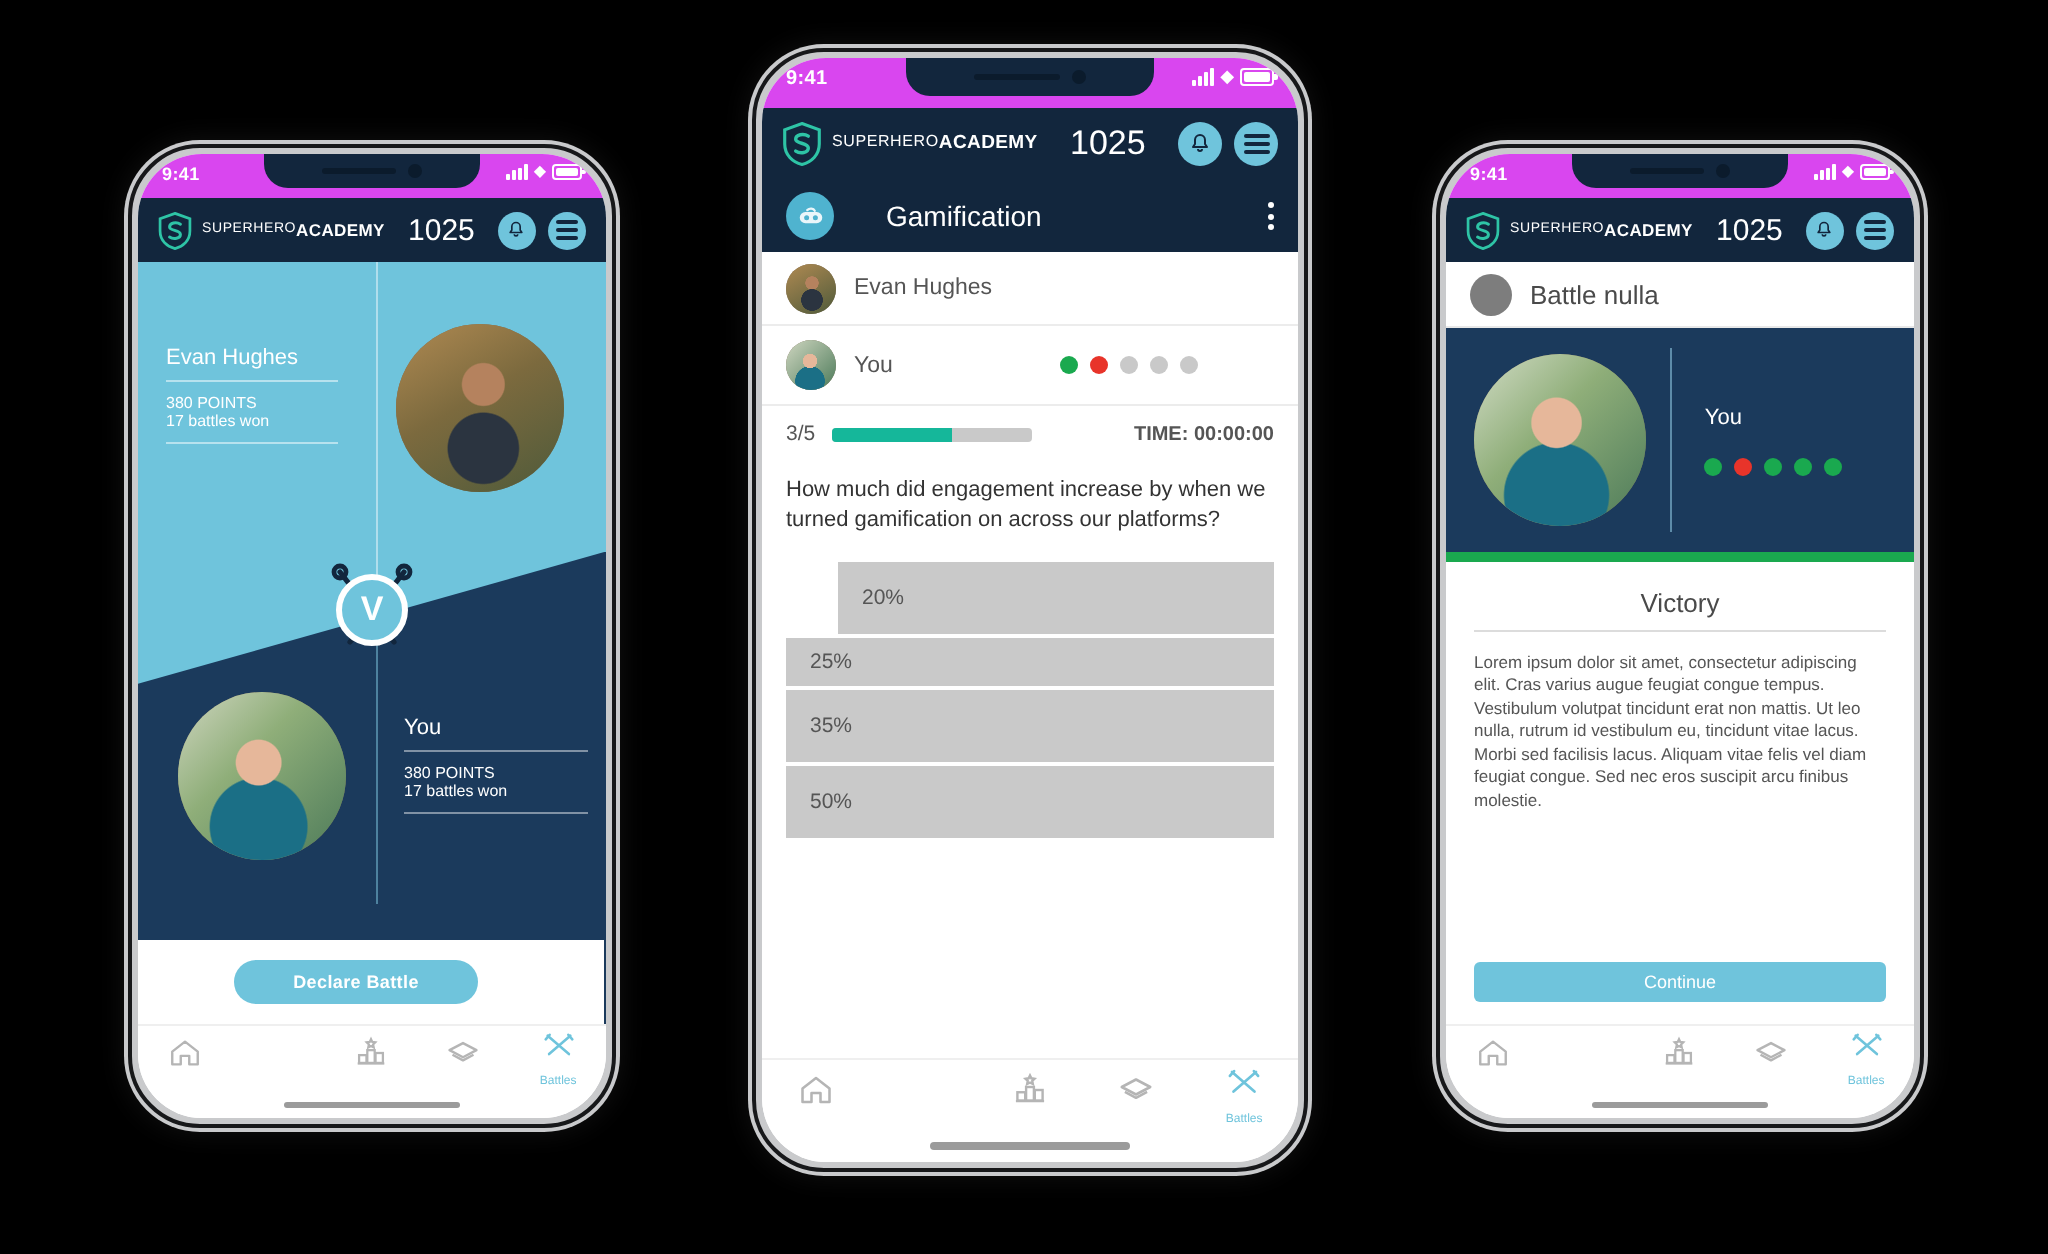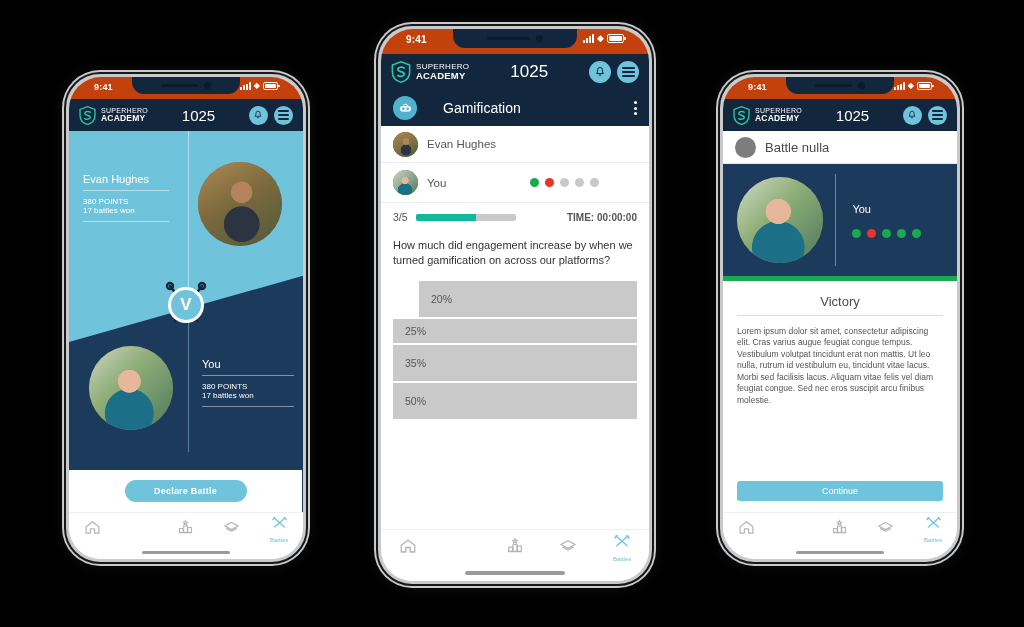--- a/index.html
+++ b/index.html
@@ -19,36 +19,36 @@
   .phone-inner { position: relative; width: 100%; height: 100%;
                  border-radius: 32px; background: #fff; overflow: hidden;
                  display:flex; flex-direction:column; }
   .notch { position:absolute; top:0; left:50%; transform:translateX(-50%);
            background:#12263d; border-bottom-left-radius:12px; border-bottom-right-radius:12px;
            z-index:30; display:flex; align-items:center; justify-content:center; gap:6px; }
   .notch .speaker { width:34%; height:3px; border-radius:2px; background:#0b1b2c; }
   .notch .cam { width:7px; height:7px; border-radius:50%; background:#0b1b2c; }
 
   
-  .statusbar { background:#c2410c; color:#fff; display:flex; align-items:flex-start;
-               justify-content:space-between; padding:5px 25px 0; flex:0 0 auto; }
+  .statusbar { background:#d946ef; color:#fff; display:flex; align-items:flex-start;
+               justify-content:space-between; padding:5px 12px 0; flex:0 0 auto; }
   .statusbar .time { font-weight:bold; letter-spacing:.2px; }
   .statusbar .right { display:flex; align-items:center; gap:3px; }
   .bars { display:flex; align-items:flex-end; gap:1px; }
   .bars i { display:block; width:2px; background:#fff; border-radius:.5px; }
   .batt { border:1px solid #fff; border-radius:2px; position:relative; }
   .batt i { position:absolute; inset:1px; background:#fff; border-radius:1px; display:block; }
   .batt::after { content:""; position:absolute; right:-2.5px; top:30%; width:1.5px; height:40%;
                  background:#fff; border-radius:0 1px 1px 0; }
 
   
   .appbar { background:#12263d; display:flex; align-items:center;
             justify-content:space-between; padding:0 10px; flex:0 0 auto; }
   .brand { display:flex; align-items:center; gap:5px; }
-  .brand .words { display:flex; flex-direction:column; line-height:1; color:#fff; }
+  .brand .words { display:flex; line-height:1; color:#fff; }
   .brand .w1 { letter-spacing:.3px; }
   .brand .w2 { font-weight:bold; letter-spacing:.2px; }
   .points { color:#fff; font-weight:300; }
   .hdr-actions { display:flex; align-items:center; gap:6px; }
   .circ-btn { border-radius:50%; background:#6fc4dc; display:flex;
               align-items:center; justify-content:center; }
   .burger { display:flex; flex-direction:column; justify-content:center; gap:2px; }
   .burger i { display:block; background:#12263d; border-radius:1px; }
 
   
@@ -71,21 +71,21 @@
                     background:#1b3a5c;
                     clip-path: polygon(0 28%, 100% 0, 100% 100%, 0 100%); }
   .p1-divider { position:absolute; top:0; bottom:0; left:51%; width:1px; background:rgba(255,255,255,.45); }
   .p1-divider.dark { background:rgba(120,190,215,.55); }
   .p1-opp-name, .p1-you-name { color:#fff; }
   .p1-stat { color:#fff; }
   .p1-rule { height:1px; background:rgba(255,255,255,.5); }
   .avatar { border-radius:50%; overflow:hidden; position:relative; background:#7d6a55; }
   .avatar .ph { position:absolute; inset:0; }
   .declare-wrap { position:absolute; left:0; right:1px; bottom:0; background:#fff;
-                  display:flex; align-items:center; justify-content:center; }
+                  display:flex; align-items:center; justify-content:flex-start;padding-left:48px; }
   .declare-btn { background:#6fc4dc; color:#fff; border:none; border-radius:999px;
                  font-weight:bold; letter-spacing:.2px; }
 
   
   .vs { position:absolute; left:50%; transform:translateX(-50%); }
   .vs .ring { position:absolute; left:50%; top:50%; transform:translate(-50%,-50%);
               border-radius:50%; border:3px solid #fff; background:#6fc4dc;
               display:flex; align-items:center; justify-content:center; color:#fff; font-weight:bold; }
 
   

